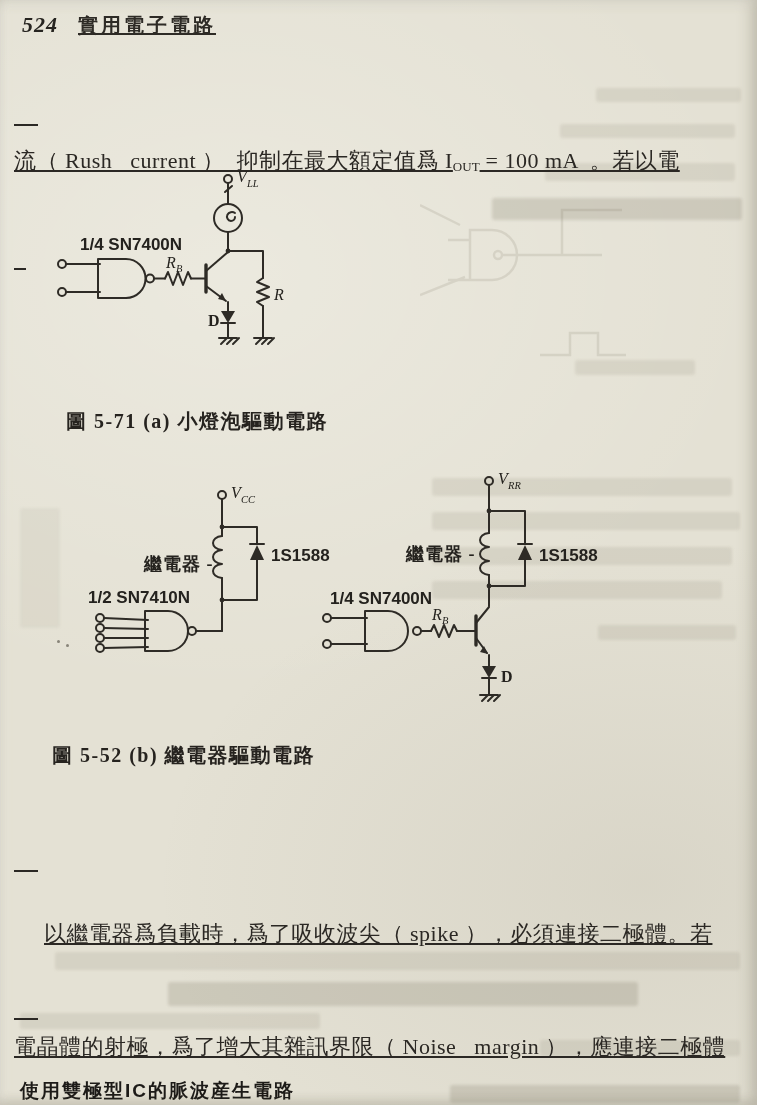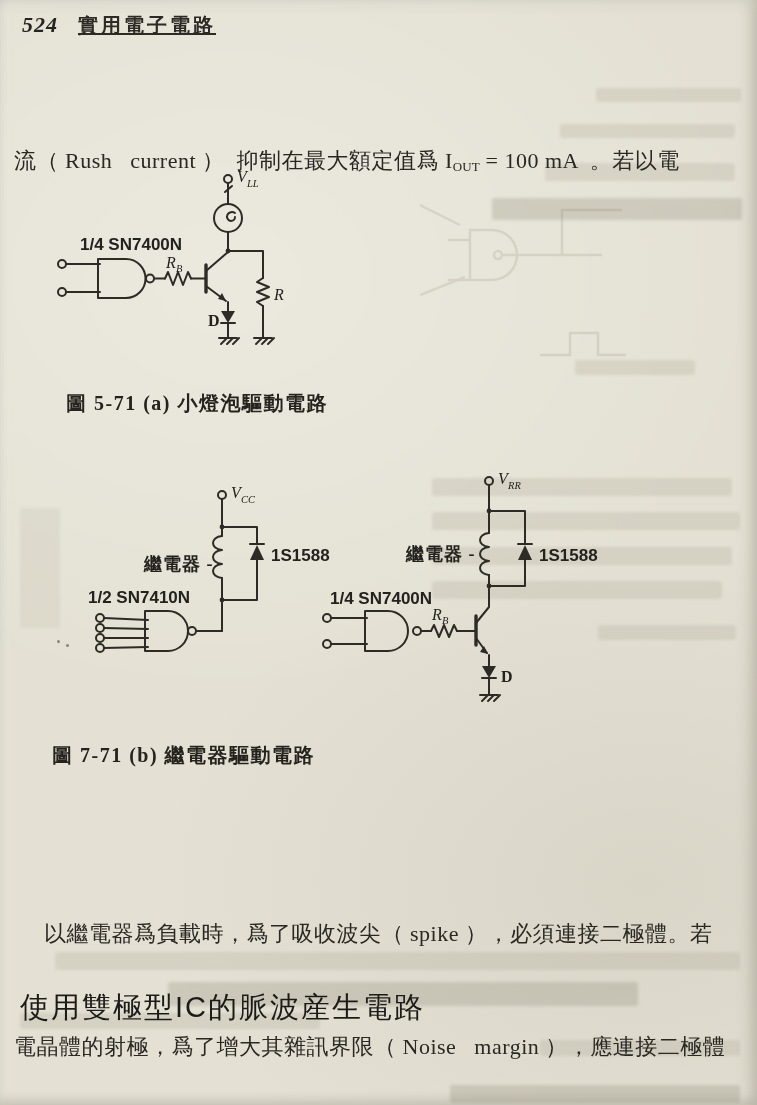--- a/index.html
+++ b/index.html
@@ -18,34 +18,34 @@
   }
   .page::after{
     content:"";position:absolute;inset:0;pointer-events:none;
     box-shadow:inset -7px 0 14px rgba(96,90,72,.22), inset 0 -5px 10px rgba(96,90,72,.12), inset 3px 3px 10px rgba(255,255,250,.25);
   }
   
   .runhead{position:absolute;left:22px;top:12px;display:flex;align-items:flex-start;gap:20px;}
   .pagenum{font-weight:bold;font-size:22px;font-style:italic;letter-spacing:1px;color:#262420;}
   .booktitle{font-size:20px;letter-spacing:3px;font-weight:bold;color:#2e2b26;text-decoration:underline;}
   
-  .para{position:absolute;white-space:pre;font-size:22px;letter-spacing:.5px;color:#2b2824;}
+  .para{position:absolute;white-space:pre;font-size:22px;letter-spacing:.5px;color:#2b2824;text-decoration:underline;}
   .p1{left:14px;top:46px;line-height:46px;}
   .p2{left:14px;top:804px;line-height:37.5px;}
   .p2 .indent{padding-left:30px;margin-top:36px;}
   sub.t{font-size:13px;letter-spacing:0;vertical-align:-3px;}
   
   .caption{position:absolute;font-size:20px;font-weight:bold;letter-spacing:1.5px;color:#26231f;}
-  .cap-a{left:66px;top:390px;}
+  .cap-a{left:66px;top:408px;}
   .cap-b{left:52px;top:742px;}
   
   .secheading{
-    position:absolute;left:20px;top:988px;
+    position:absolute;left:20px;top:1078px;
     font-family:"Liberation Sans","DejaVu Sans",sans-serif;
-    font-weight:normal;font-size:29px;letter-spacing:2px;color:#1d1b18;
+    font-weight:bold;font-size:19px;letter-spacing:2px;color:#1d1b18;
   }
   
   .fig{position:absolute;}
   .fig-a{left:40px;top:158px;}
   .fig-b{left:40px;top:448px;}
   svg .wire{stroke:#2e2b26;stroke-width:2;fill:none;stroke-linecap:round;stroke-linejoin:round;}
   svg .thick{stroke-width:3.4;}
   svg .node{fill:#2e2b26;}
   svg .open{fill:none;stroke:#2e2b26;stroke-width:2;}
   svg .solid{fill:#2e2b26;stroke:none;}
@@ -238,21 +238,21 @@
     <text class="lbl-sym" x="392" y="172">R</text>
     <text class="lbl-sub" x="402" y="176">B</text>
 
     <circle class="open" cx="287" cy="170" r="4"></circle>
     <circle class="open" cx="287" cy="196" r="4"></circle>
     <line class="wire" x1="291" y1="170" x2="327" y2="170"></line>
     <line class="wire" x1="291" y1="196" x2="327" y2="196"></line>
     <path class="wire" d="M325,163 H348 A20,20 0 0 1 348,203 H325 Z"></path>
     <text class="lbl-part" x="290" y="156">1/4 SN7400N</text>
   </svg>
-  <div class="caption cap-b">圖 7-71 (b) 繼電器驅動電路</div>
+  <div class="caption cap-b">圖 5-52 (b) 繼電器驅動電路</div>
 
   <div class="para p2">
     <div class="indent">以繼電器爲負載時，爲了吸收波尖（ spike ），必須連接二極體。若</div>
     <div>電晶體的射極，爲了增大其雜訊界限（ Noise   margin ），應連接二極體</div>
     
     
   </div>
 
   <div class="secheading">使用雙極型IC的脈波産生電路</div>
 

